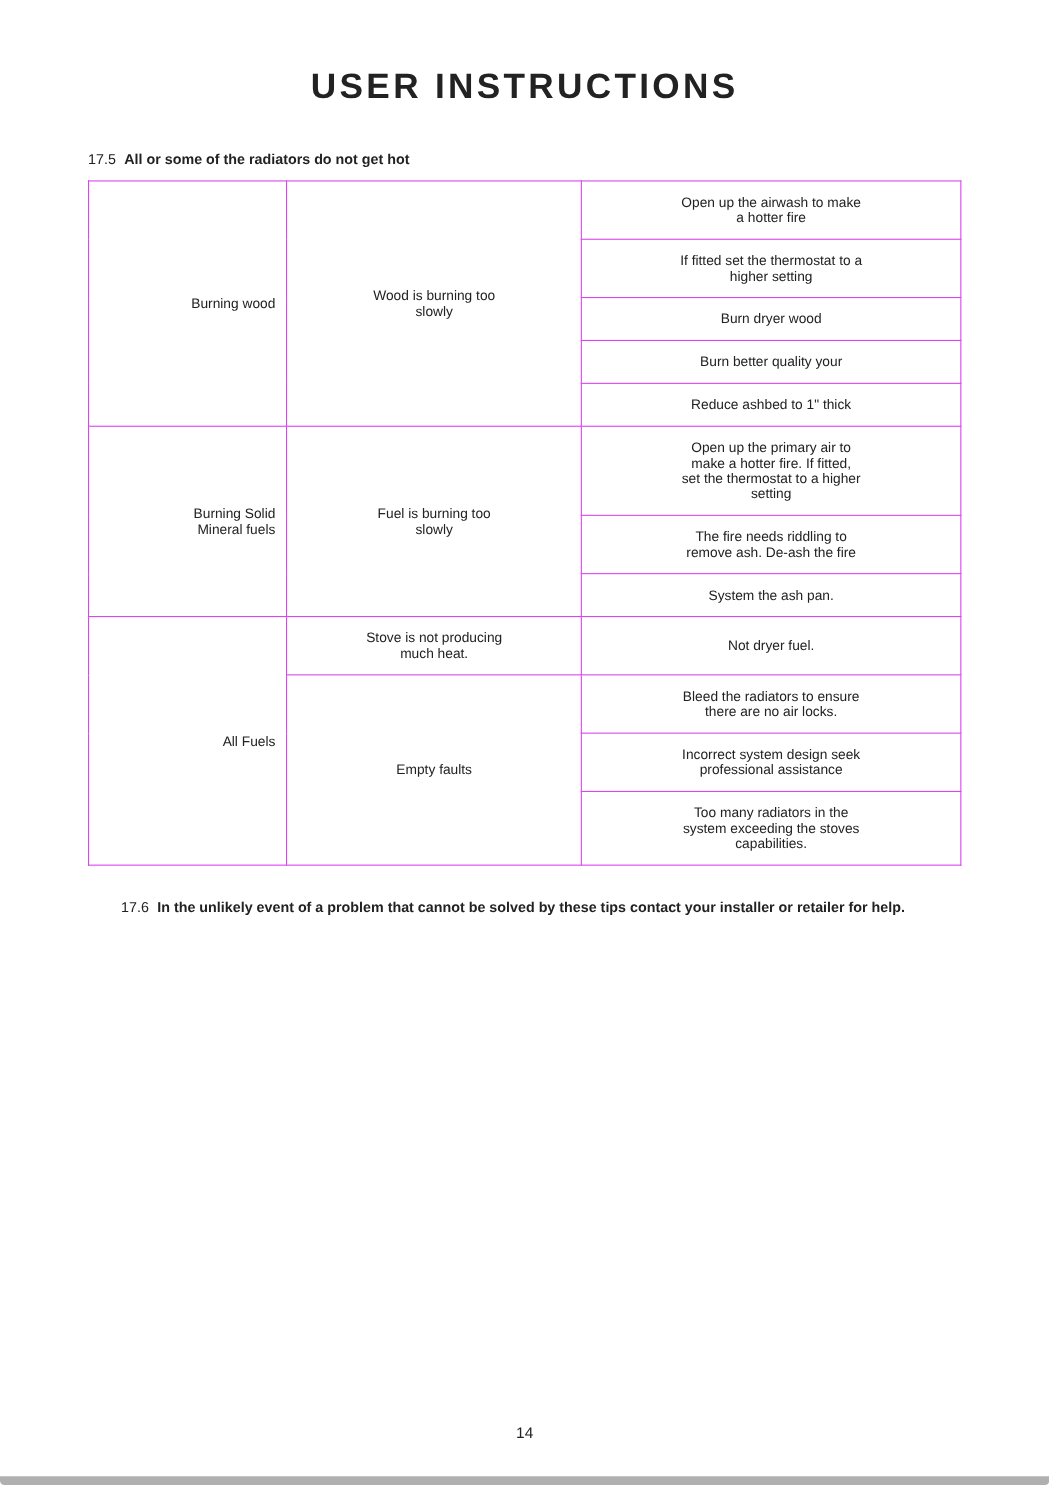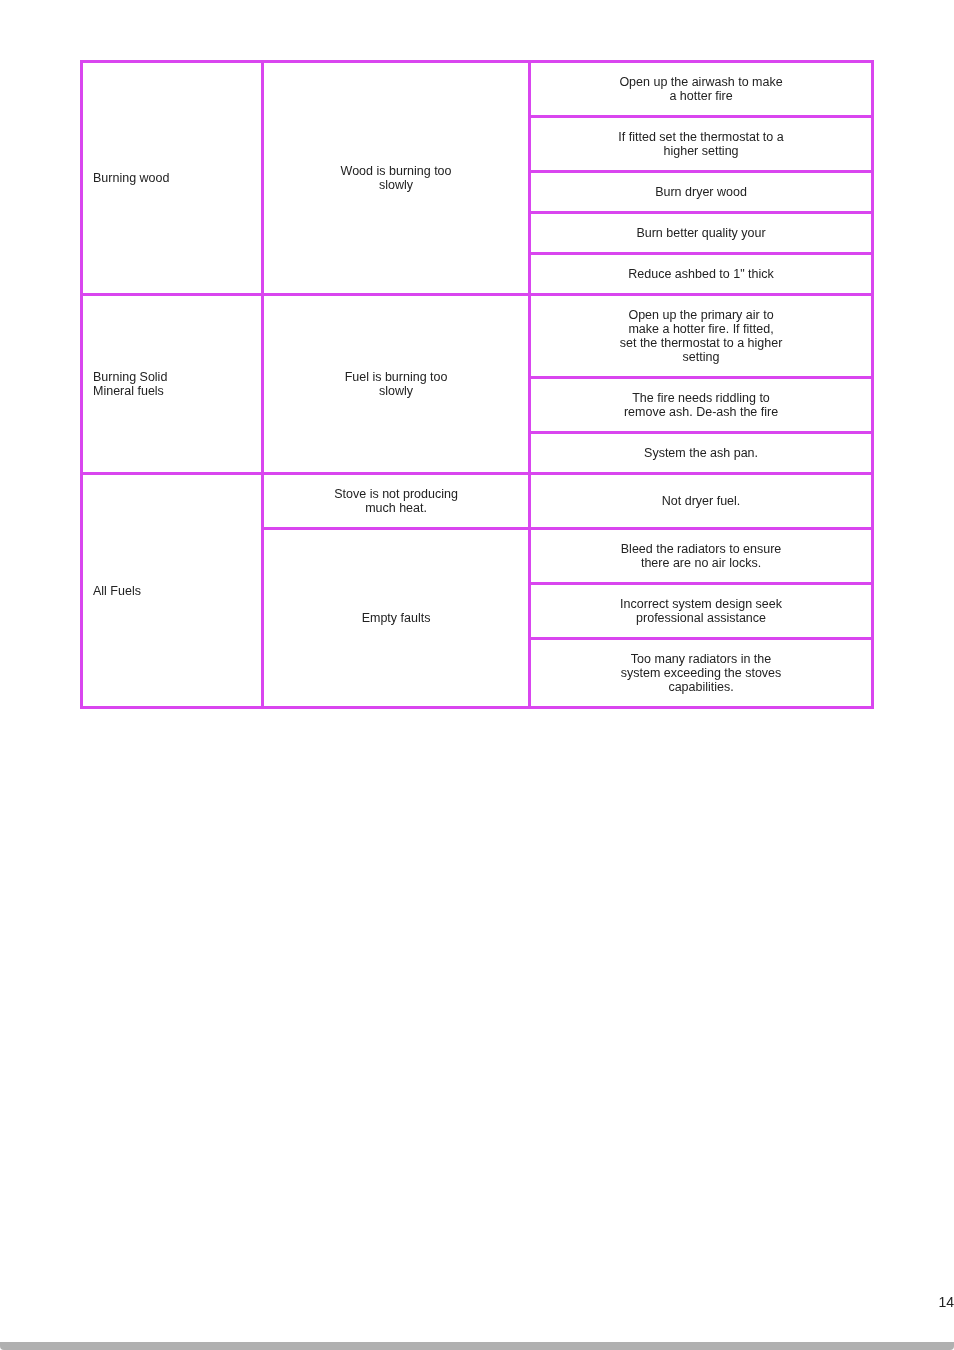--- a/index.html
+++ b/index.html
@@ -35,62 +35,67 @@
       margin-right: 4px;
     }
     table.trouble-table {
       border-collapse: collapse;
       width: 100%;
       font-size: 12.5px;
       font-family: Arial, sans-serif;
       margin-bottom: 28px;
     }
     table.trouble-table td {
-      border: 3px solid #d946ef;
+      border: 1px solid #d946ef;
       padding: 12px 10px;
       vertical-align: middle;
       text-align: center;
     }
     table.trouble-table td.left-col {
-      text-align: left;
+      text-align: right;
       font-size: 12.5px;
     }
     .footer-note {
       font-size: 13px;
       font-family: Arial, sans-serif;
       margin-top: 10px;
       padding-left: 30px;
       line-height: 1.5;
     }
     .footer-note .section-num {
       margin-right: 4px;
     }
     .page-number {
       position: absolute;
       bottom: 40px;
       left: 0; right: 0;
-      text-align: right;
+      text-align: center;
       font-size: 14px;
       font-family: Arial, sans-serif;
     }
     .bottom-bar {
       position: absolute;
       bottom: 0;
       left: 0;
       width: 100%;
       height: 8px;
       background: #b0b0b0;
       border-radius: 0 0 4px 4px;
     }
   </style>
 </head>
 <body>
 
 <div class="page">
+  <h1 class="main-title">USER INSTRUCTIONS</h1>
 
+  <div class="section-heading">
+    <span class="section-num">17.5</span>
+    <strong>All or some of the radiators do not get hot</strong>
+  </div>
 
   <table class="trouble-table">
     <tbody>
 
       <tr>
         <td class="left-col" rowspan="5">Burning wood</td>
         <td rowspan="5">Wood is burning too<br>slowly</td>
         <td>Open up the airwash to make<br>a hotter fire</td>
       </tr>
       <tr>
@@ -130,16 +135,20 @@
       </tr>
       <tr>
         <td>Incorrect system design seek<br>professional assistance</td>
       </tr>
       <tr>
         <td>Too many radiators in the<br>system exceeding the stoves<br>capabilities.</td>
       </tr>
     </tbody>
   </table>
 
+  <div class="footer-note">
+    <span class="section-num">17.6</span>
+    <strong>In the unlikely event of a problem that cannot be solved by these tips contact your installer or retailer for help.</strong>
+  </div>
 </div>
 
 <div class="page-number">14</div>
 <div class="bottom-bar"></div>
 
 </body></html>

